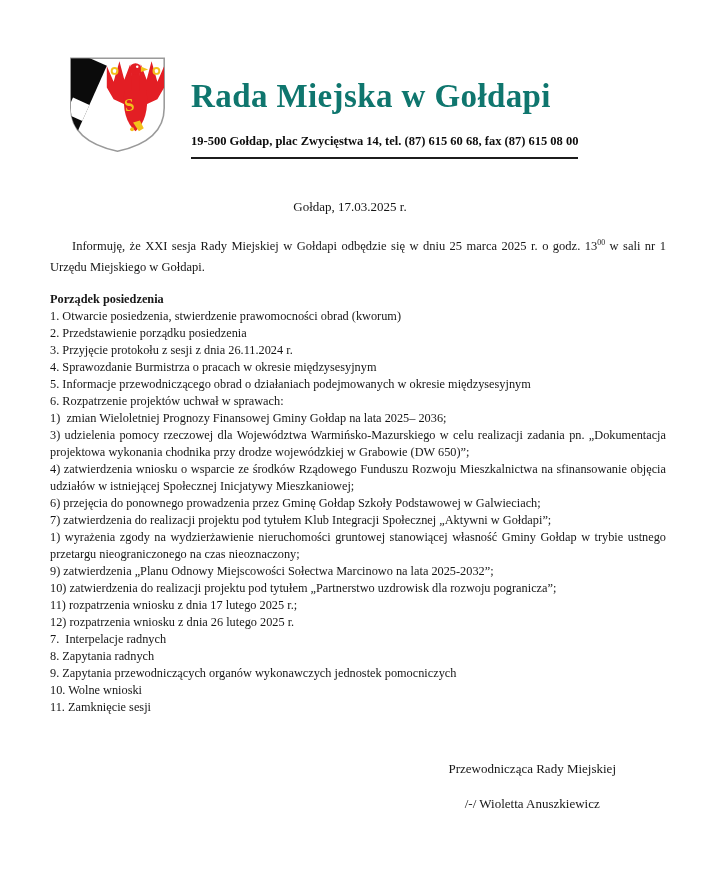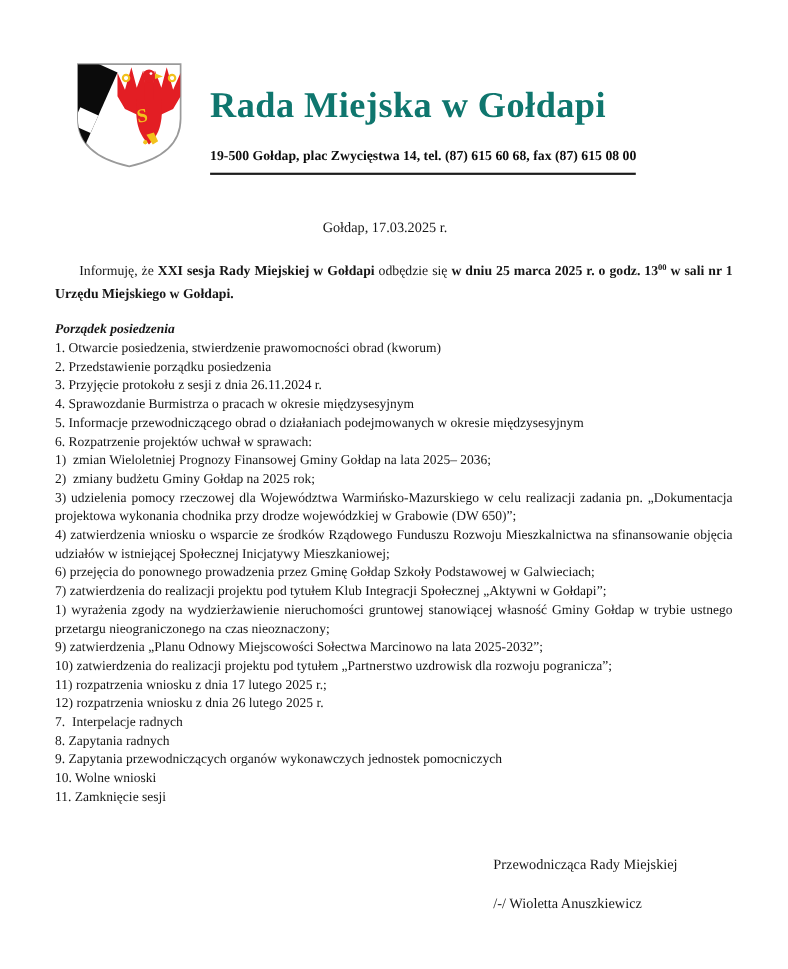--- a/index.html
+++ b/index.html
@@ -29,30 +29,30 @@
   .divider { height: 2px; background: #1c1c1c; margin-top: 8px; width: 100%; }
 
   
   .date-row { text-align: center; font-size: 13px; margin-top: 40px; padding-right: 16px; }
 
   .intro {
     margin-top: 21px;
     font-size: 12.5px; line-height: 21px;
     text-align: justify; text-indent: 22px;
   }
-  .intro .b { font-weight: bold; margin-top: 22px; }
+  .intro .b { font-weight: normal; margin-top: 22px; }
   .intro sup { font-size: 0.62em; vertical-align: super; line-height: 0; font-weight: bold; }
 
   .agenda { margin-top: 13px; font-size: 12.3px; line-height: 17px; }
-  .agenda-heading { font-weight: bold; font-style: italic; }
+  .agenda-heading { font-weight: bold; }
   .agenda-item { text-align: justify; }
 
   .signature {
     margin-top: 45px; margin-left: auto; margin-right: 50px;
-    width: max-content; font-size: 13px; font-family: Liberation Serif, serif;
+    width: max-content; text-align: center; font-size: 13px; font-family: Liberation Serif, serif;
   }
   .sig-name { margin-top: 19px; }
 
   
   .f-red  { fill: var(--eagle-red, #e31e24); }
   .f-gold { fill: var(--gold, #f2c51c); }
   .s-gold { stroke: var(--gold, #f2c51c); fill: none; }
   .f-black{ fill: var(--band-black, #0b0b0b); }
 </style>
 </head>
@@ -105,21 +105,20 @@
   <div class="agenda">
     <div class="agenda-heading">Porządek posiedzenia</div>
     <div id="agenda-list">
         <div class="agenda-item">1. Otwarcie posiedzenia, stwierdzenie prawomocności obrad (kworum)</div>
         <div class="agenda-item">2. Przedstawienie porządku posiedzenia</div>
         <div class="agenda-item">3. Przyjęcie protokołu z sesji z dnia 26.11.2024 r.</div>
         <div class="agenda-item">4. Sprawozdanie Burmistrza o pracach w okresie międzysesyjnym</div>
         <div class="agenda-item">5. Informacje przewodniczącego obrad o działaniach podejmowanych w okresie międzysesyjnym</div>
         <div class="agenda-item">6. Rozpatrzenie projektów uchwał w sprawach:</div>
         <div class="agenda-item">1)&nbsp;&nbsp;zmian Wieloletniej Prognozy Finansowej Gminy Gołdap na lata 2025– 2036;</div>
-        <div class="agenda-item">2)&nbsp;&nbsp;zmiany budżetu Gminy Gołdap na 2025 rok;</div>
         <div class="agenda-item">3) udzielenia pomocy rzeczowej dla Województwa Warmińsko-Mazurskiego w celu realizacji zadania pn. „Dokumentacja projektowa wykonania chodnika przy drodze wojewódzkiej w Grabowie (DW 650)”;</div>
         <div class="agenda-item">4) zatwierdzenia wniosku o wsparcie ze środków Rządowego Funduszu Rozwoju Mieszkalnictwa na sfinansowanie objęcia udziałów w istniejącej Społecznej Inicjatywy Mieszkaniowej;</div>
         <div class="agenda-item">6) przejęcia do ponownego prowadzenia przez Gminę Gołdap Szkoły Podstawowej w Galwieciach;</div>
         <div class="agenda-item">7) zatwierdzenia do realizacji projektu pod tytułem Klub Integracji Społecznej „Aktywni w Gołdapi”;</div>
         <div class="agenda-item">1) wyrażenia zgody na wydzierżawienie nieruchomości gruntowej stanowiącej własność Gminy Gołdap w trybie ustnego przetargu nieograniczonego na czas nieoznaczony;</div>
         <div class="agenda-item">9) zatwierdzenia „Planu Odnowy Miejscowości Sołectwa Marcinowo na lata 2025-2032”;</div>
         <div class="agenda-item">10) zatwierdzenia do realizacji projektu pod tytułem „Partnerstwo uzdrowisk dla rozwoju pogranicza”;</div>
         <div class="agenda-item">11) rozpatrzenia wniosku z dnia 17 lutego 2025 r.;</div>
         <div class="agenda-item">12) rozpatrzenia wniosku z dnia 26 lutego 2025 r.</div>
         <div class="agenda-item">7.&nbsp;&nbsp;Interpelacje radnych</div>

